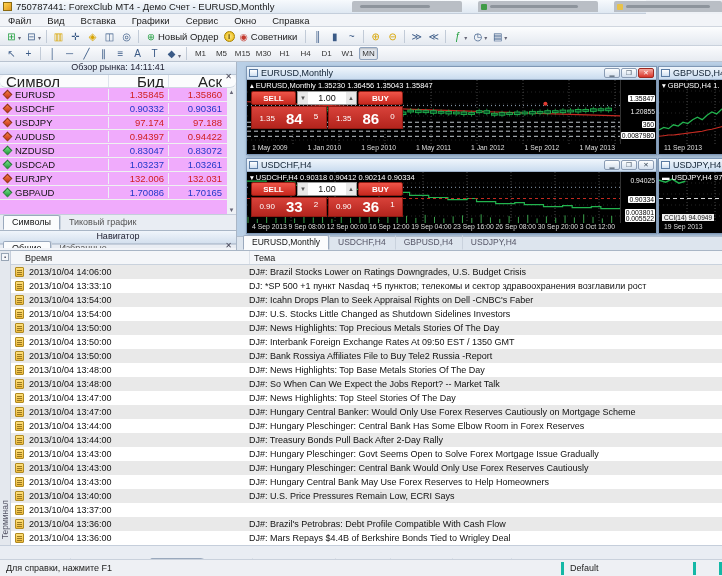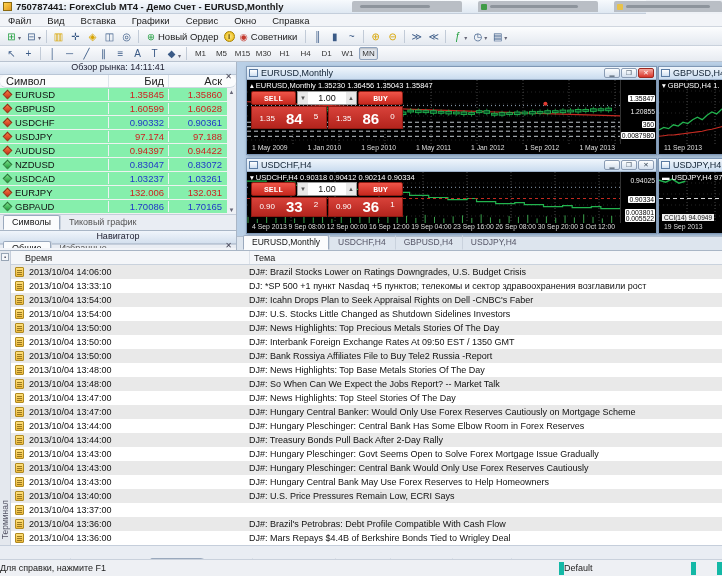--- a/index.html
+++ b/index.html
@@ -3,21 +3,21 @@
 <meta charset="utf-8">
 <style>
   * { margin:0; padding:0; box-sizing:border-box; }
   html,body { width:722px; height:576px; overflow:hidden;
     font-family:"Liberation Sans", sans-serif; background:#d7dee8; }
   #app { position:relative; width:722px; height:576px; background:#eef1f6; }
 
   
   #titlebar { position:absolute; left:0; top:0; width:646px; height:14px;
     background:linear-gradient(#f7fafd,#dfe8f2); border-bottom:1px solid #c4cedb;
-    display:flex; align-items:center; font-size:9.5px; color:#1a1a1a;font-weight:bold; }
+    display:flex; align-items:center; font-size:9.5px; color:#1a1a1a; }
   .appicon { width:9px; height:9px; margin:0 4px 0 3px; background:linear-gradient(135deg,#ffd24d,#e09a20); border:1px solid #8a6a10; }
   .bgwin { position:absolute; top:1px; height:11px; background:#b9bec5; border-radius:2px 2px 0 0; filter:blur(.5px); }
   .bgwin .dot { position:absolute; left:3px; top:2.5px; width:6px; height:6px; border-radius:1px; }
   .bgwin .smudge { position:absolute; top:4px; height:3px; background:#8d949c; border-radius:2px; }
 
   
   #menubar { position:absolute; left:0; top:14px; width:722px; height:13px;
     background:#f2f4f8; border-bottom:1px solid #d0d6df; display:flex; align-items:center; }
   .mi { font-size:9.5px; color:#222; padding:0 8px; cursor:default; }
 
@@ -38,25 +38,25 @@
     border:1px solid #a98200; color:#5d4800; font-size:8px; font-weight:bold; display:flex; align-items:center; justify-content:center; }
   .tf { width:19px; height:13px; font-size:8px; color:#333; display:flex; align-items:center; justify-content:center;
     border:1px solid transparent; border-radius:2px; margin:0 1px; }
   .tf.active { background:#e2e7ee; border-color:#8fa3bd; box-shadow:inset 0 1px 2px rgba(0,0,0,.2); }
 
   
   #left { position:absolute; left:0; top:62px; width:237px; height:188px; background:#f2f4f8; border-right:1px solid #a9b6c6; }
   .phead { height:13px; background:linear-gradient(#f0f5fb,#d4e0ee); border-bottom:1px solid #b9c6d6;
     display:flex; align-items:center; font-size:9px; color:#223; padding:0 4px;flex-direction:column; }
   .phead .x { margin-left:auto; font-size:8px; color:#445; }
-  #mw-colhead { height:13px; display:flex; font-size:11px; color:#222; background:#fbfcfd; border-bottom:1px solid #cfd8e2; align-items:center;border-radius:6px; }
+  #mw-colhead { height:13px; display:flex; font-size:15px; color:#222; background:#fbfcfd; border-bottom:1px solid #cfd8e2; align-items:center;border-radius:6px; }
   .c-sym { width:108px; padding-left:6px; }
   .c-bid { width:60px; text-align:right; border-left:1px solid #dde4ec; height:100%; display:flex; align-items:center; justify-content:flex-end; padding-right:4px; }
   .c-ask { width:58px; text-align:right; border-left:1px solid #dde4ec; height:100%; display:flex; align-items:center; justify-content:flex-end; padding-right:4px; }
-  #mw-rows { height:126px; background:#86efac; overflow:hidden; position:relative; }
+  #mw-rows { height:126px; background:#f0abfc; overflow:hidden; position:relative; }
   .mwrow { height:14px; display:flex; align-items:center; font-size:9.5px; border-bottom:1px solid #eef2f0; }
   .mwrow .sym { width:108px; padding-left:4px; display:flex; align-items:center; gap:4px; color:#111; }
   .diamond { width:7px; height:7px; transform:rotate(45deg); border:1px solid rgba(0,0,0,.35); }
   .down .diamond { background:linear-gradient(135deg,#f2803c,#c92f1f); }
   .up .diamond { background:linear-gradient(135deg,#7be08a,#1f9e3c); }
   .mwrow .bid { width:60px; text-align:right; padding-right:4px; border-left:1px solid #eef1f5; }
   .mwrow .ask { width:58px; text-align:right; padding-right:4px; border-left:1px solid #eef1f5; }
   .red { color:#cf1f1f; } .blue { color:#2038c8; }
   #mw-scroll { position:absolute; right:0; top:0; bottom:0; width:9px; background:#eef1f5; font-size:6px; color:#667;
     display:flex; flex-direction:column; justify-content:space-between; align-items:center; padding:1px 0; }
@@ -83,21 +83,21 @@
   .xaxis { position:absolute; left:0; bottom:0; height:10px; display:flex; justify-content:space-between;
     padding:0 5px; font-size:6.8px; color:#ddd; z-index:2; white-space:nowrap; overflow:hidden; }
   .pscale { position:absolute; right:0; top:0; width:36px; bottom:10px; font-size:6.8px; color:#eee; border-left:1px solid #333; }
   .pscale .pl { position:absolute; right:1px; }
   .pscale .pl.box { background:#fff; color:#000; padding:0 1px; border-radius:1px; }
 
   
   .ock { position:absolute; left:4px; top:11px; width:152px; z-index:4; font-size:8px; }
   .ock-r1 { display:flex; gap:1px; height:14px; }
   .ock-btn { width:45px; background:linear-gradient(#ef5549,#c8281e); color:#fff; font-weight:bold; font-size:8px;
-    display:flex; align-items:center; justify-content:center; border:1px solid #8e1b13; border-radius:2px;font-family:Liberation Mono, monospace; }
+    display:flex; align-items:center; justify-content:center; border:1px solid #8e1b13; border-radius:2px; }
   .ock-spin { flex:1; display:flex; background:#fff; border:1px solid #999; }
   .ock-arrow { width:10px; font-size:6px; color:#555; display:flex; align-items:center; justify-content:center; background:#e8e8e8; }
   .ock-vol { flex:1; text-align:center; font-size:9px; color:#111; line-height:12px; }
   .ock-r2 { display:flex; gap:1px; margin-top:1px; height:23px; }
   .ock-price { flex:1; background:linear-gradient(#d8423a,#b3241d); border:1px solid #8e1b13; color:#fff;
     display:flex; align-items:flex-end; justify-content:center; padding-bottom:2px; gap:11px; }
   .ock-price .pp { font-size:8px; line-height:14px; }
   .ock-price .pb { font-size:15px; font-weight:bold; line-height:15px; }
   .ock-price .ps { font-size:8px; line-height:19px; vertical-align:top; }
 
@@ -124,21 +124,21 @@
   .doc-icon::after { content:""; position:absolute; left:1px; top:2px; width:5px; height:1px; background:#9a7a20;
     box-shadow:0 2px 0 #9a7a20, 0 4px 0 #9a7a20; }
   .ntime { width:220px; flex:none; }
   .ntopic { flex:1; white-space:nowrap; overflow:hidden; }
   #term-tabs { position:absolute; left:0; top:294px; width:722px; height:28px; background:#e9edf3; border-top:1px solid #c5cedb;
     display:flex; align-items:flex-end; padding-left:14px; font-size:9px; color:#555; }
 
   
   #statusbar { position:absolute; left:0; top:559px; width:722px; height:17px; background:#eef0f4; border-top:1px solid #c9d1dc;
     display:flex; align-items:center; font-size:9px; color:#222; }
-  .sb-cell { height:13px; display:flex; align-items:center; padding:0 0; border-right:5px solid #14b8a6; }
+  .sb-cell { height:13px; display:flex; align-items:center; padding:0 6px; border-right:3px solid #14b8a6; }
   .sb-help { flex:1; }
   .sb-profile { width:132px; }
   .sb-end { width:26px; }
 </style>
 </head>
 <body>
 
 <div id="app">
 
   <div id="titlebar">
@@ -256,28 +256,20 @@
 
           <div class="mwrow">
             <span class="sym down">
               <span class="diamond"></span>
               <span>EURUSD</span>
             </span>
             <span class="bid red">1.35845</span>
             <span class="ask red">1.35860</span>
           </div>
 
-          <div class="mwrow">
-            <span class="sym down">
-              <span class="diamond"></span>
-              <span>GBPUSD</span>
-            </span>
-            <span class="bid red">1.60599</span>
-            <span class="ask red">1.60628</span>
-          </div>
 
           <div class="mwrow">
             <span class="sym down">
               <span class="diamond"></span>
               <span>USDCHF</span>
             </span>
             <span class="bid blue">0.90332</span>
             <span class="ask blue">0.90361</span>
           </div>
 

